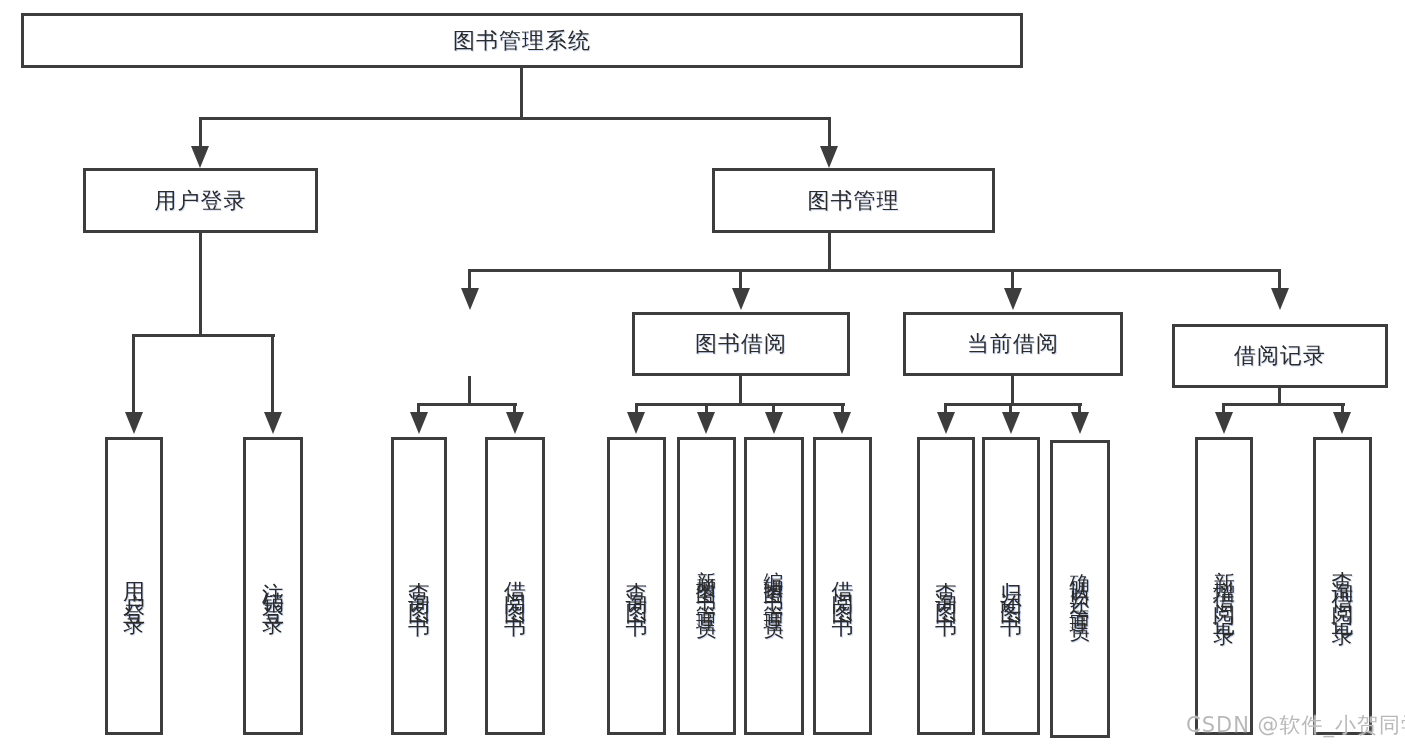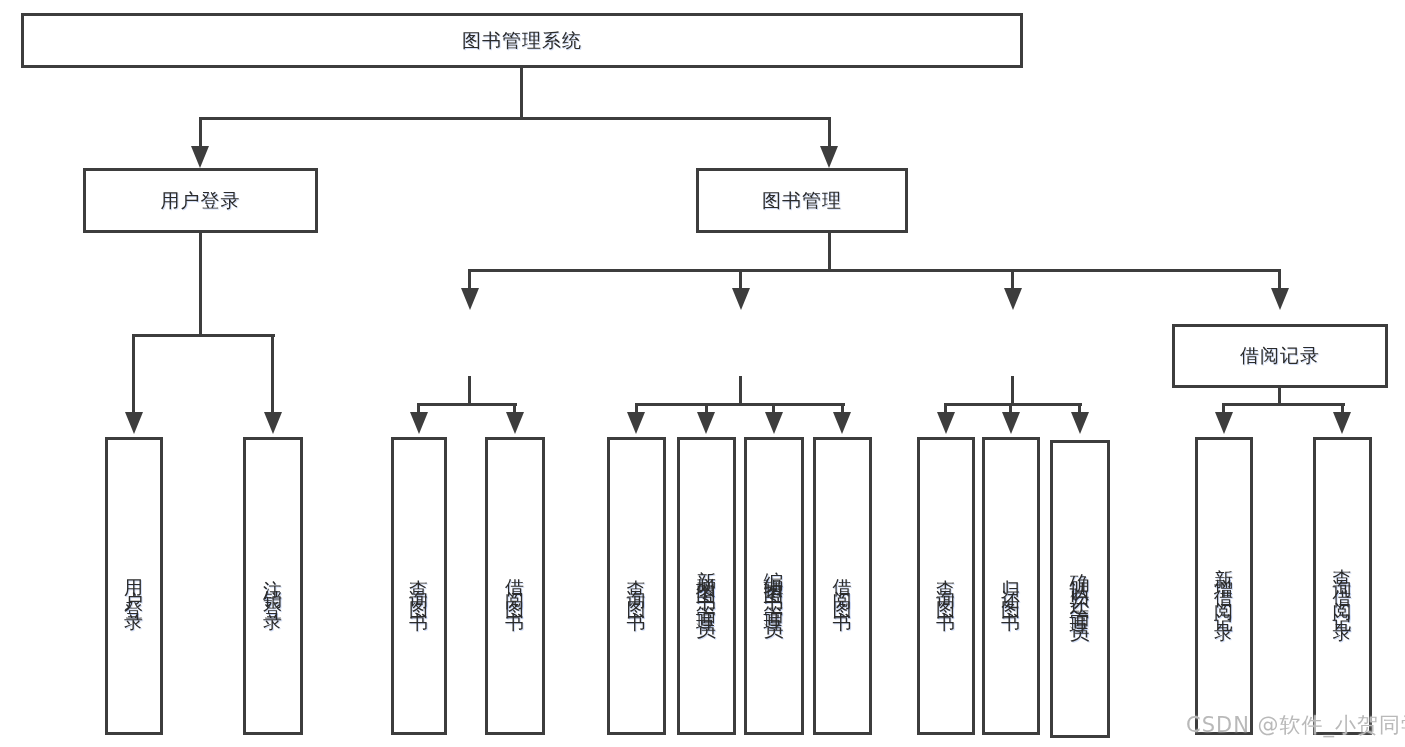--- a/index.html
+++ b/index.html
@@ -3,21 +3,21 @@
 <meta charset="utf-8">
 <style>
   :root { --line:#3d3d3d; --text:#2b2b2b; --bg:#ffffff; }
   * { margin:0; padding:0; box-sizing:border-box; }
   html,body { background:var(--bg); }
   body { font-family:"DejaVu Sans","Liberation Sans",sans-serif; }
   .stage { position:relative; width:1405px; height:747px; background:var(--bg); overflow:hidden; }
 
   .box { position:absolute; background:#fff; border:3px solid var(--line);
          display:flex; align-items:center; justify-content:center; color:var(--text); z-index:2; }
-  .lbl { font-size:19px; letter-spacing:1px; white-space:nowrap;
+  .lbl { font-size:22px; letter-spacing:1px; white-space:nowrap;
          text-shadow:1px 1px 0 rgba(125,160,235,.35); }
   .vbox .lbl { writing-mode:vertical-rl; text-orientation:mixed; line-height:1;
                letter-spacing:11px; white-space:normal; }
   .vbox.long .lbl { letter-spacing:7px; font-size:20px; }
 
   .hline,.vline { position:absolute; background:var(--line); z-index:1; }
   .arrow { position:absolute; width:0; height:0; z-index:1;
            border-left:9px solid transparent; border-right:9px solid transparent;
            border-top:22px solid var(--line); }
 
@@ -37,21 +37,21 @@
   <div class="vline" style="left:520px;top:68px;width:3px;height:52px;"></div>
   <div class="hline" style="left:199px;top:117px;width:632px;height:3px;"></div>
   <div class="vline" style="left:199px;top:117px;width:3px;height:31px;"></div>
   <div class="arrow" style="left:191px;top:146px;"></div>
   <div class="vline" style="left:828px;top:117px;width:3px;height:31px;"></div>
   <div class="arrow" style="left:820px;top:146px;"></div>
 
   <div class="box" style="left:83px;top:168px;width:235px;height:65px;">
     <span class="lbl">用户登录</span>
   </div>
-  <div class="box" style="left:696px;top:168px;width:212px;height:65px;">
+  <div class="box" style="left:712px;top:168px;width:283px;height:65px;">
     <span class="lbl">图书管理</span>
   </div>
 
   <div class="vline" style="left:199px;top:233px;width:3px;height:104px;"></div>
   <div class="hline" style="left:132px;top:334px;width:143px;height:3px;"></div>
   <div class="vline" style="left:132px;top:334px;width:3px;height:78px;"></div>
   <div class="arrow" style="left:125px;top:412px;"></div>
   <div class="vline" style="left:271px;top:334px;width:3px;height:78px;"></div>
   <div class="arrow" style="left:264px;top:412px;"></div>
 
@@ -59,20 +59,26 @@
   <div class="hline" style="left:468px;top:269px;width:813px;height:3px;"></div>
   <div class="vline" style="left:468px;top:269px;width:3px;height:21px;"></div>
   <div class="arrow" style="left:461px;top:288px;"></div>
   <div class="vline" style="left:739px;top:269px;width:3px;height:21px;"></div>
   <div class="arrow" style="left:732px;top:288px;"></div>
   <div class="vline" style="left:1011px;top:269px;width:3px;height:21px;"></div>
   <div class="arrow" style="left:1004px;top:288px;"></div>
   <div class="vline" style="left:1278px;top:269px;width:3px;height:21px;"></div>
   <div class="arrow" style="left:1271px;top:288px;"></div>
 
+  <div class="box" style="left:632px;top:312px;width:218px;height:64px;">
+    <span class="lbl">图书借阅</span>
+  </div>
+  <div class="box" style="left:903px;top:312px;width:220px;height:64px;">
+    <span class="lbl">当前借阅</span>
+  </div>
   <div class="box" style="left:1172px;top:312px;width:216px;height:64px;margin-top:12px;">
     <span class="lbl">借阅记录</span>
   </div>
 
   <div class="vline" style="left:468px;top:376px;width:3px;height:30px;"></div>
   <div class="hline" style="left:417px;top:403px;width:100px;height:3px;"></div>
   <div class="vline" style="left:417px;top:403px;width:3px;height:12px;"></div>
   <div class="arrow" style="left:410px;top:412px;"></div>
   <div class="vline" style="left:513px;top:403px;width:3px;height:12px;"></div>
   <div class="arrow" style="left:506px;top:412px;"></div>

